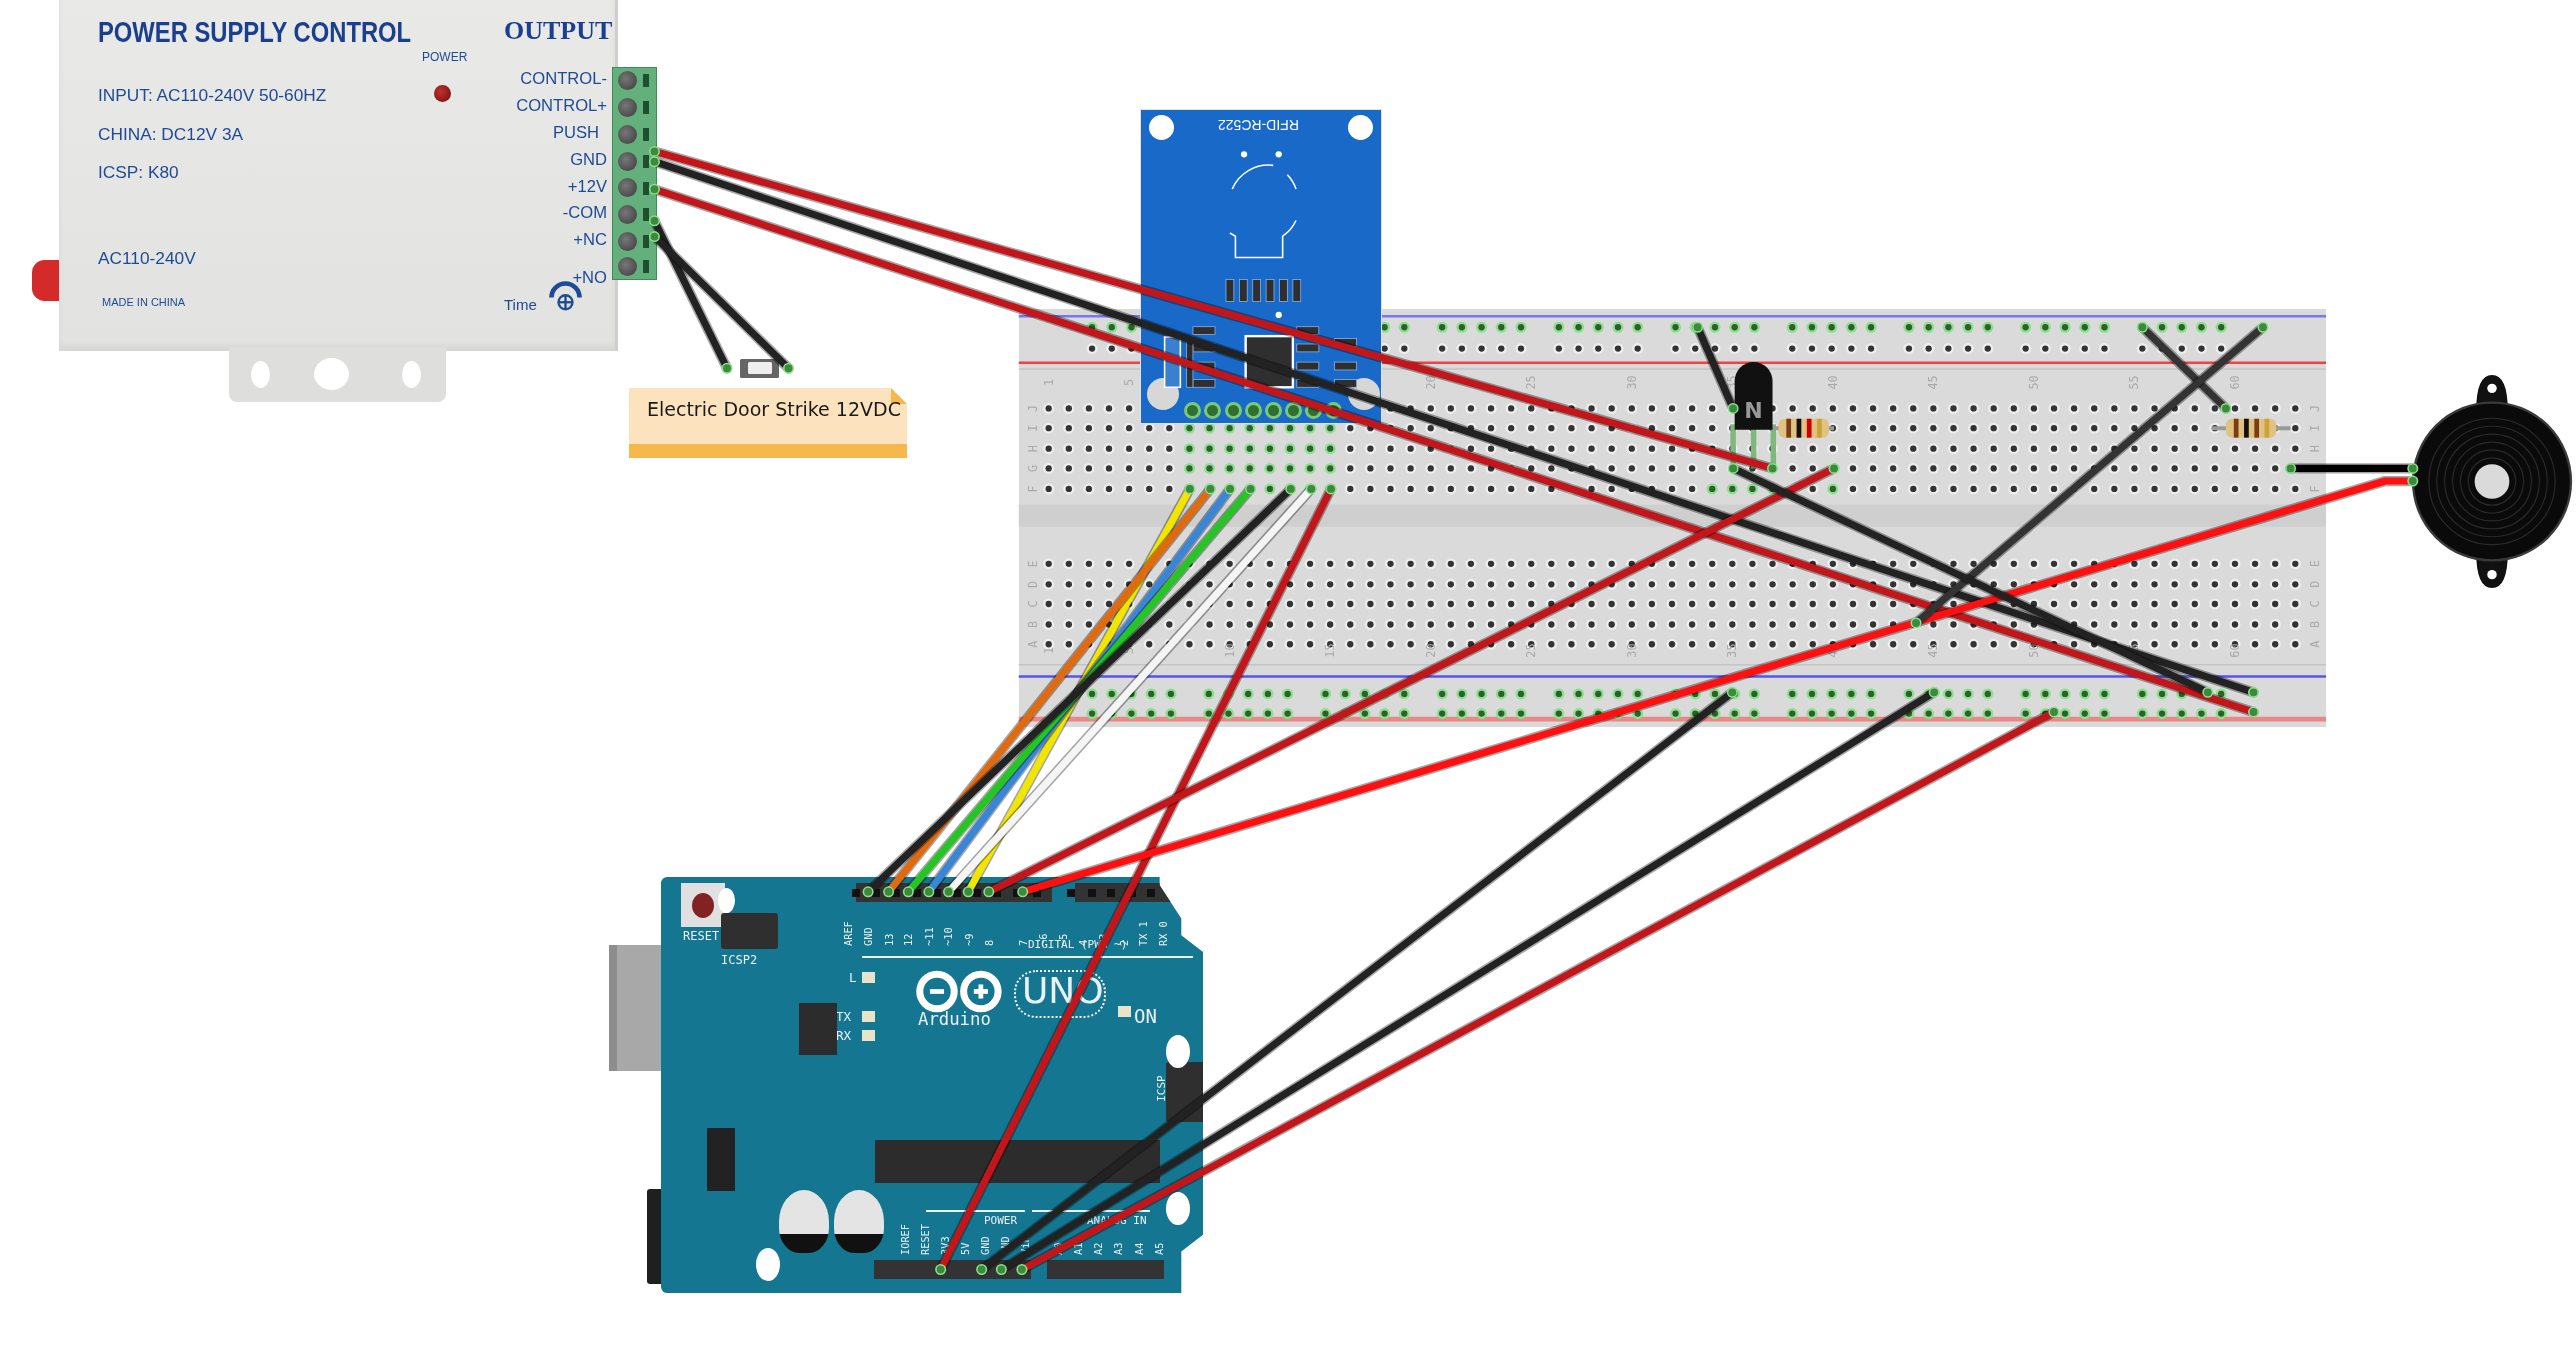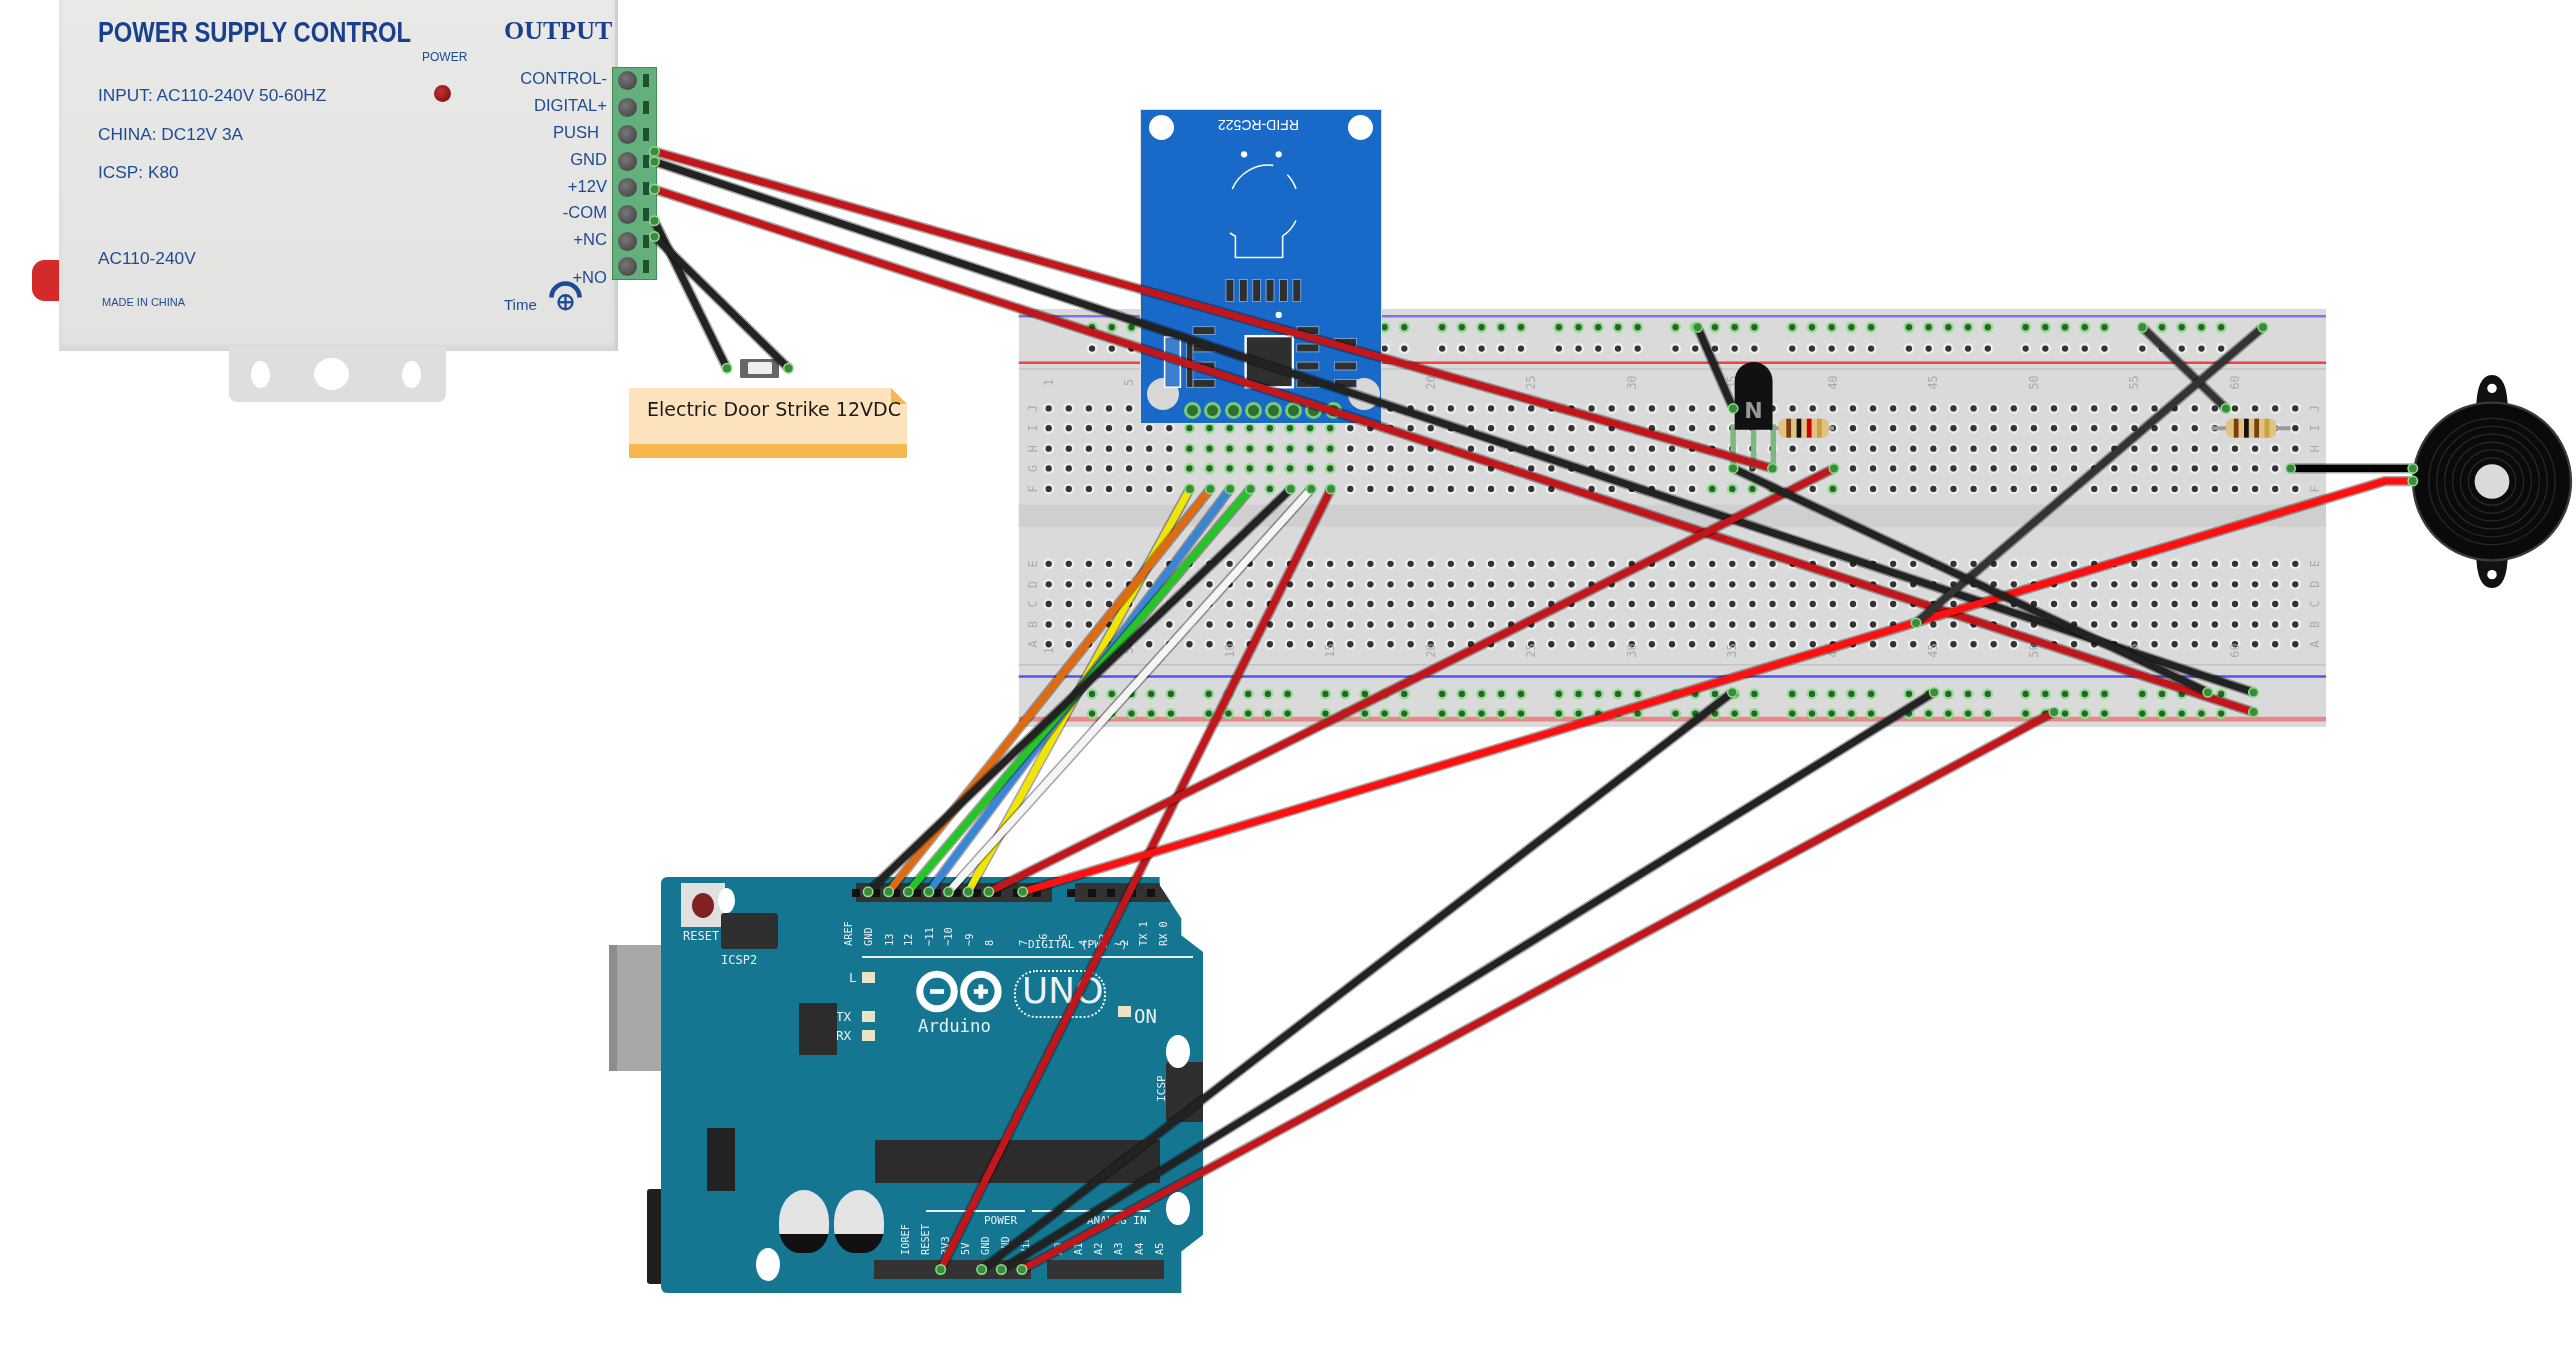--- a/index.html
+++ b/index.html
@@ -51,21 +51,21 @@
   <div id="psu-title" class="psu-text">POWER SUPPLY CONTROL</div>
   <div id="psu-brand" class="psu-text">OUTPUT</div>
   <div id="psu-power-label" class="psu-text">POWER</div>
   <div id="psu-led" class="abs"></div>
   <div class="psu-text spec" style="top:85px">INPUT: AC110-240V  50-60HZ</div>
   <div class="psu-text spec" style="top:124px">CHINA: DC12V  3A</div>
   <div class="psu-text spec" style="top:162px">ICSP: K80</div>
   <div class="psu-text spec" style="top:248px">AC110-240V</div>
   <div class="psu-text" style="left:43px;top:296px;font-size:11px">MADE IN CHINA</div>
   <div class="psu-text term-label" style="right:8px;top:69px">CONTROL-</div>
-  <div class="psu-text term-label" style="right:8px;top:96px">DIGITAL+</div>
+  <div class="psu-text term-label" style="right:8px;top:96px">CONTROL+</div>
   <div class="psu-text term-label" style="right:16px;top:123px">PUSH</div>
   <div class="psu-text term-label" style="right:8px;top:150px">GND</div>
   <div class="psu-text term-label" style="right:8px;top:177px">+12V</div>
   <div class="psu-text term-label" style="right:8px;top:203px">-COM</div>
   <div class="psu-text term-label" style="right:8px;top:230px">+NC</div>
   <div class="psu-text term-label" style="right:8px;top:268px">+NO</div>
   <div id="psu-time" class="psu-text">Time</div>
   <svg id="psu-knob" class="abs" viewBox="0 0 50 40">
     <path d="M4 22 A21 21 0 0 1 46 22 L40 22 A15 15 0 0 0 10 22 Z" fill="#1e4b96"></path>
     <circle cx="25" cy="28" r="9" fill="none" stroke="#1e4b96" stroke-width="3"></circle>
@@ -1947,21 +1947,21 @@
 
   <svg class="abs" style="left:252px;top:91px" width="95" height="47" viewBox="0 0 120 60">
     <circle cx="30" cy="30" r="22" fill="none" stroke="#fff" stroke-width="9"></circle>
     <circle cx="86" cy="30" r="22" fill="none" stroke="#fff" stroke-width="9"></circle>
     <rect x="21" y="27" width="18" height="6" fill="#fff"></rect>
     <rect x="77" y="27" width="18" height="6" fill="#fff"></rect>
       <rect x="83" y="21" width="6" height="18" fill="#fff"></rect>
   </svg>
   <div class="abs" style="left:353px;top:93px;width:88px;height:44px;border:2.4px dotted #fff;border-radius:22px"></div>
   <div class="ard-text" style="left:361px;top:93px;font-size:36px;font-family:'DejaVu Sans',sans-serif">UNO</div>
-  <div class="ard-text" style="left:257px;top:139px;font-size:17.3px">Arduino</div>
+  <div class="ard-text" style="left:257px;top:132px;font-size:17.3px">Arduino</div>
 
   <div class="abs" style="left:505px;top:185px;width:41px;height:60px;background:#2f2f2f;border-radius:3.2px"></div>
   <div class="ard-text" style="left:487px;top:205px;font-size:11px;transform:rotate(-90deg)">ICSP</div>
 
   <div class="abs" style="left:46px;top:251px;width:28px;height:63px;background:#222"></div>
   <div class="abs" style="left:214px;top:263px;width:285px;height:43px;background:#2c2c2c"></div>
   <div class="abs" style="left:118px;top:313px;width:50px;height:63px;border-radius:50% 50% 40% 40%;background:linear-gradient(#e4e4e4 70%,#111 70%)"></div>
   <div class="abs" style="left:173px;top:313px;width:50px;height:63px;border-radius:50% 50% 40% 40%;background:linear-gradient(#e4e4e4 70%,#111 70%)"></div>
   <div class="abs" style="left:95px;top:371px;width:24px;height:33px;border-radius:50%;background:#fff"></div>
   <div class="abs" style="left:505px;top:315px;width:24px;height:33px;border-radius:50%;background:#fff"></div>

